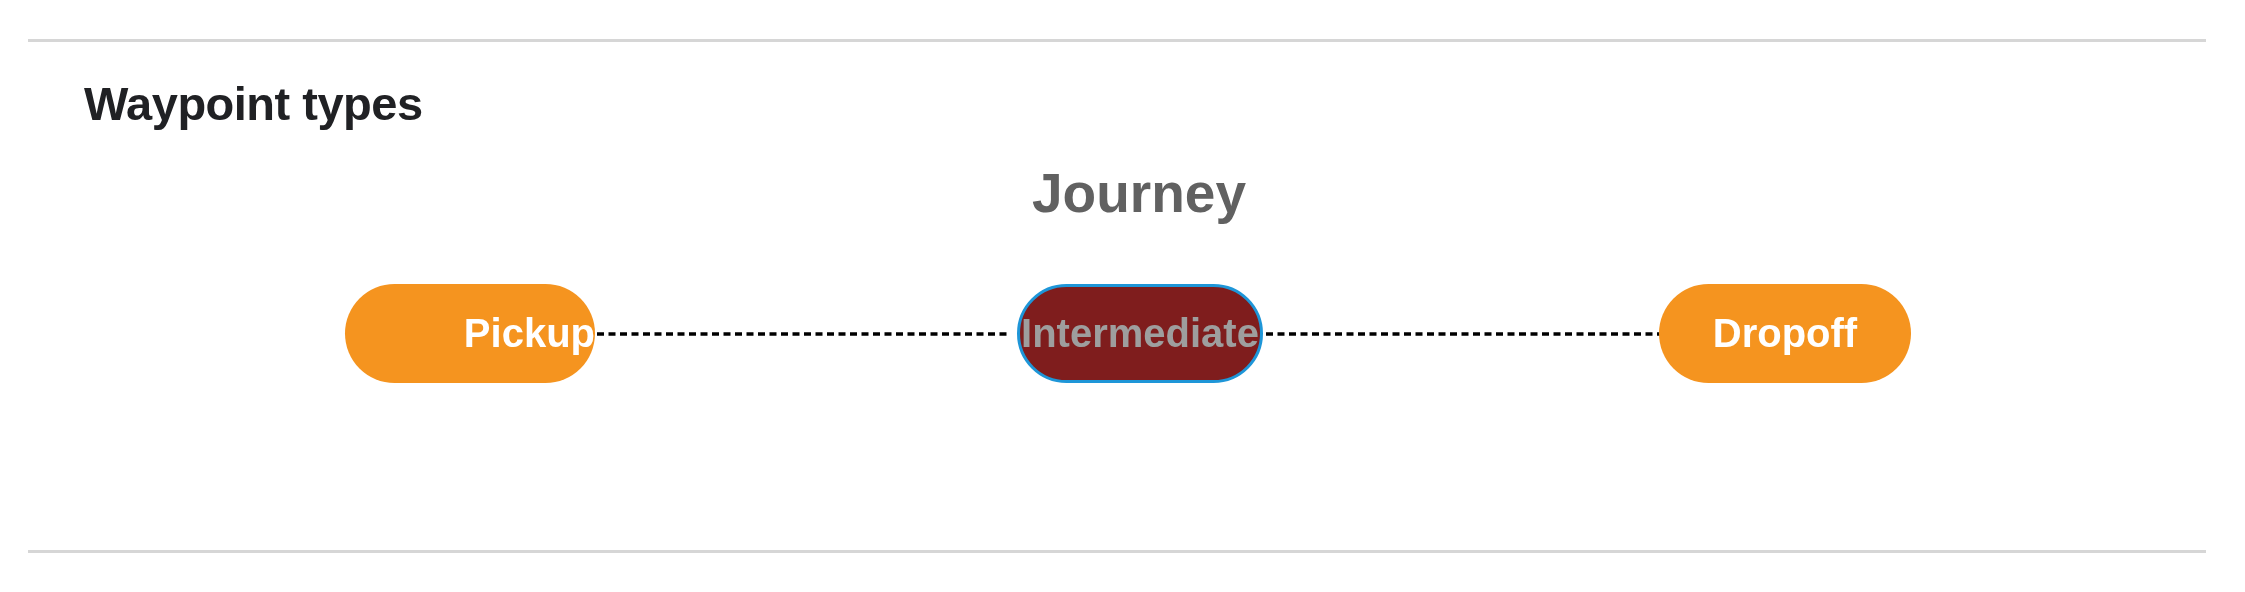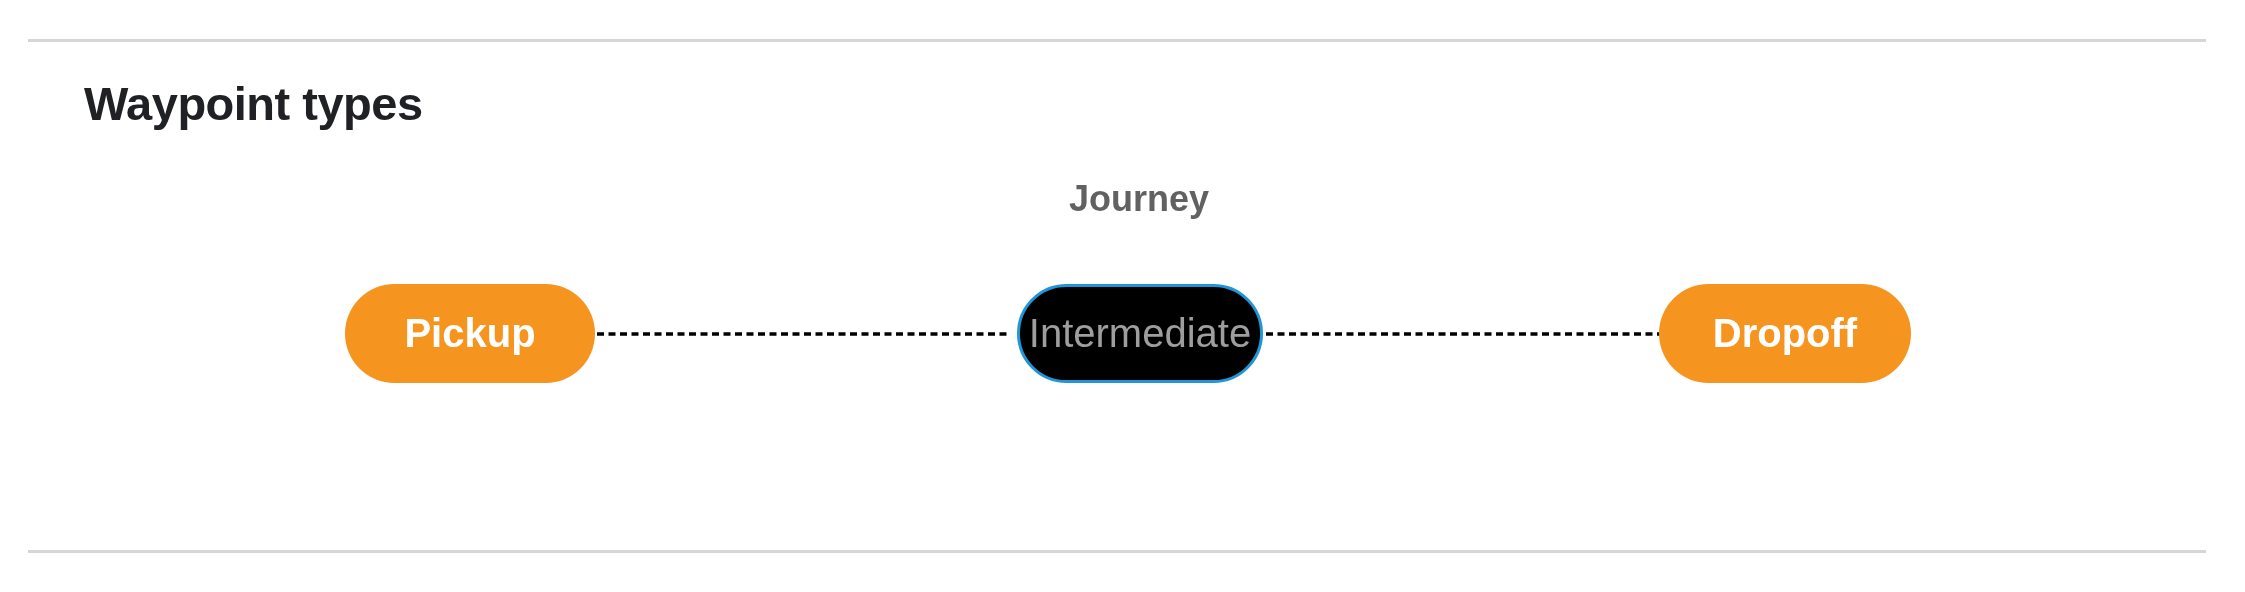--- a/index.html
+++ b/index.html
@@ -33,23 +33,23 @@
     line-height: 1.18;
     font-weight: 700;
     color: var(--heading-text, #202124);
     letter-spacing: -0.5px;
     margin: 16px;
   }
 
   .diagram-caption {
     position: absolute;
     left: 1139px;
-    top: 178px;
+    top: 162px;
     transform: translateX(-50%);
-    font-size: 36px;
+    font-size: 55px;
     line-height: 1.15;
     font-weight: 700;
     color: var(--caption-text, #616161);
     white-space: nowrap;
   }
 
   .edges-svg {
     position: absolute;
     left: 0;
     top: 0;
@@ -73,26 +73,26 @@
     border-radius: 60px;
     font-size: 40px;
     font-weight: 700;
     white-space: nowrap;
   }
   .node-terminal {
     background: var(--node-fill, #f5941f);
     color: var(--node-text, #ffffff);
   }
   .node-optional {
-    background: #000000;
+    background: #7f1d1d;
     border: 3px solid var(--optional-node-border, #1e96d8);
     color: var(--optional-node-text, #9e9e9e);
-    font-weight: 400;
+    font-weight: 700;
   }
-  .node-pickup       { left: 345px;  top: 284px; width: 250px; height: 99px; }
+  .node-pickup       { left: 345px;  top: 284px; width: 250px; height: 99px; justify-content: flex-end; }
   .node-intermediate { left: 1017px; top: 284px; width: 246px; height: 99px; }
   .node-dropoff      { left: 1659px; top: 284px; width: 252px; height: 99px; }
 </style>
 </head>
 <body>
 
 <div class="canvas">
 
   <div class="divider top"></div>
 

